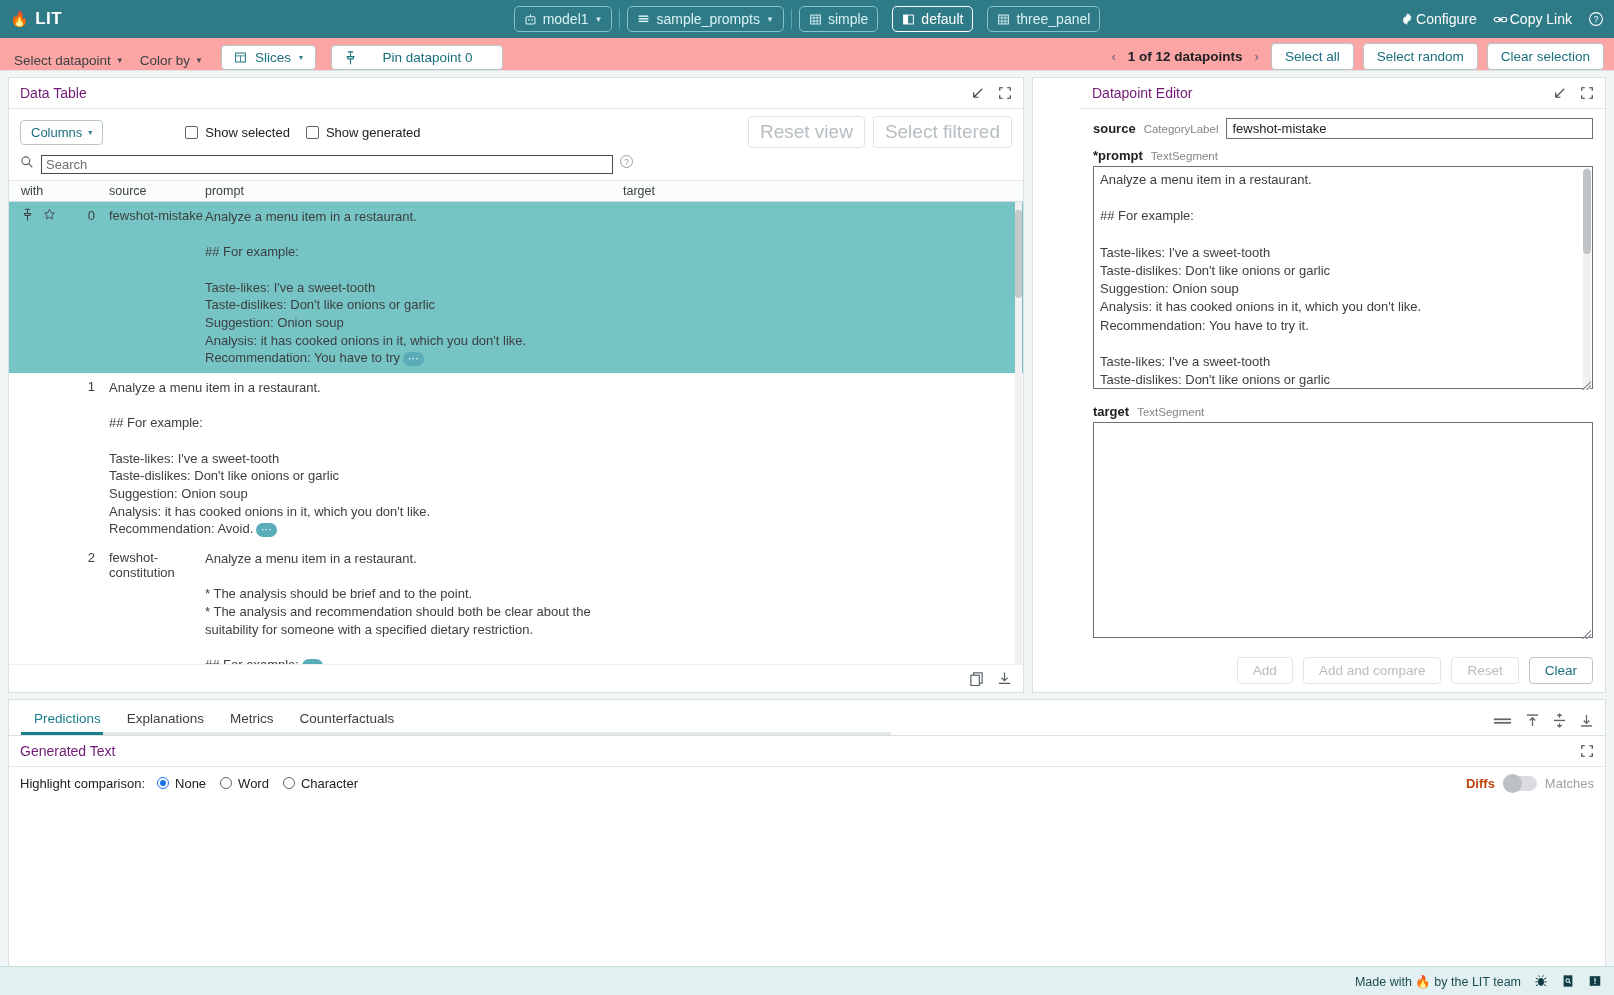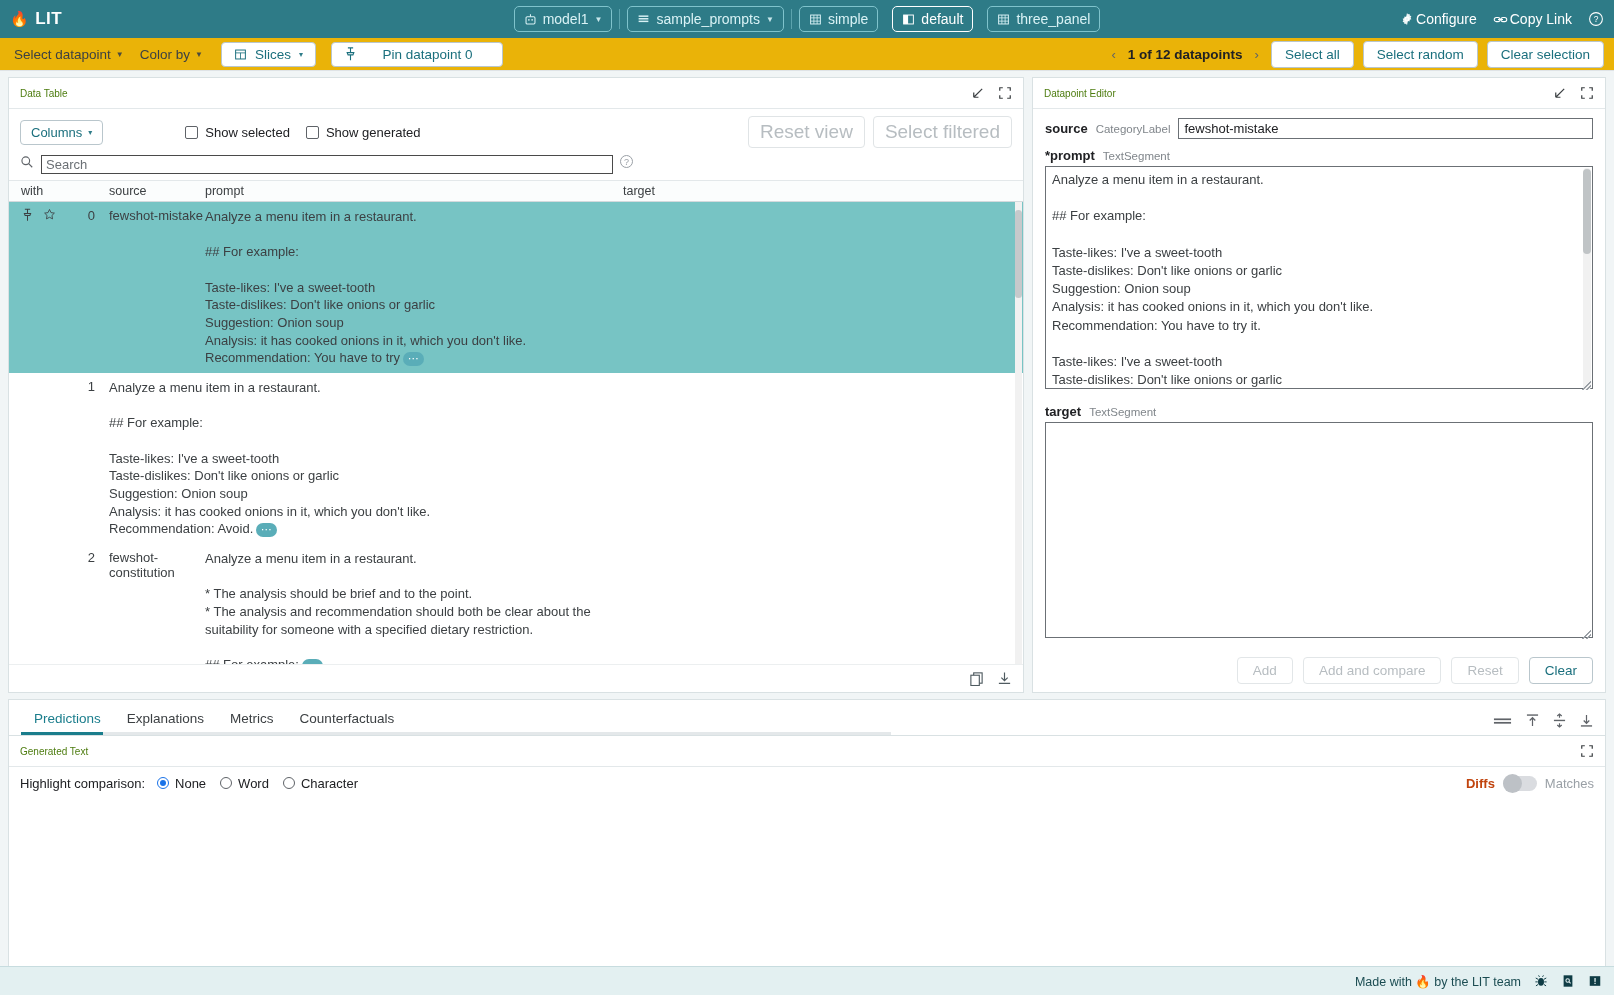--- a/index.html
+++ b/index.html
@@ -53,23 +53,23 @@
     display: flex; align-items: center; gap: 16px;
     font-size: 14px;
     color: #ffffff;
     z-index: 2;
   }
   .appbar-right .act { display:flex; align-items:center; gap:2px; cursor:pointer; white-space:nowrap; }
 
   
   .toolbar {
     height: 33px;
-    background: #eab308;
+    background: #fca5a5;
     border-bottom: 1px solid #dfe3e6;
-    display: flex; align-items: center;
+    display: flex; align-items: flex-end;
     padding: 0 10px;
     gap: 8px;
   }
   .tb-menu {
     display:flex; align-items:center; gap:5px;
     color:#3c4043; font-size:13.5px; padding: 2px 4px; cursor:pointer;
   }
   .tb-btn {
     border: 1px solid #b9c6cc;
     border-radius: 4px;
@@ -102,21 +102,21 @@
     min-height:0;
   }
   .module-head {
     height: 31px;
     border-bottom: 1px solid #e3e8ea;
     display:flex; align-items:center;
     padding: 0 11px;
     flex: none;
     background:#fff;
   }
-  .module-title { font-size:10px; color:#4d7c0f; }
+  .module-title { font-size:14px; color:#701a75; }
   .module-head-actions { margin-left:auto; display:flex; align-items:center; gap:13px; color:#3c4043; }
 
   
   .dt { flex: 1 1 0; min-width:0; }
   .dt-controls {
     display:flex; align-items:center;
     padding: 7px 11px 5px 11px;
     gap: 0;
   }
   .columns-btn {
@@ -181,21 +181,21 @@
     vertical-align:middle; margin-left:3px; letter-spacing:1px;
   }
   .table-scrollbar {
     position:absolute; right:1px; top:0; width:7px; height:100%;
     background:#f1f1f1;
   }
   .table-thumb { position:absolute; right:1px; top:8px; width:7px; height:88px; background:#c6c9cb; border-radius:4px; }
   .dt-foot { height:28px; display:flex; align-items:center; justify-content:flex-end; gap:13px; padding-right:11px; color:#4f5b60; border-top:1px solid #eceff0;}
 
   
-  .de { flex: 0 0 574px; }
+  .de { flex: 0 0 574px; padding-left: 48px; }
   .de-body { padding: 9px 12px 0 12px; flex:1 1 0; display:flex; flex-direction:column; min-height:0; }
   .fieldrow { display:flex; align-items:center; gap:8px; margin-bottom:9px; }
   .fname { font-size:13px; font-weight:bold; color:#202124; }
   .ftype { font-size:11.5px; color:#80868b; }
   .text-input {
     flex:1; height:21px; border:1px solid #6b7075; font-size:13px; padding:0 5px;
     font-family:"Liberation Sans", sans-serif; color:#202124; outline:none;
   }
   .field-label-row { display:flex; align-items:baseline; gap:8px; margin-bottom:3px; }
   .ta {

